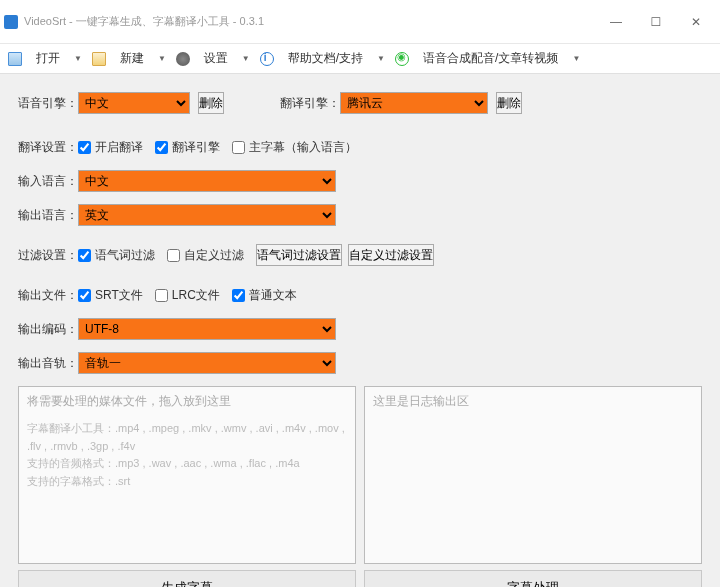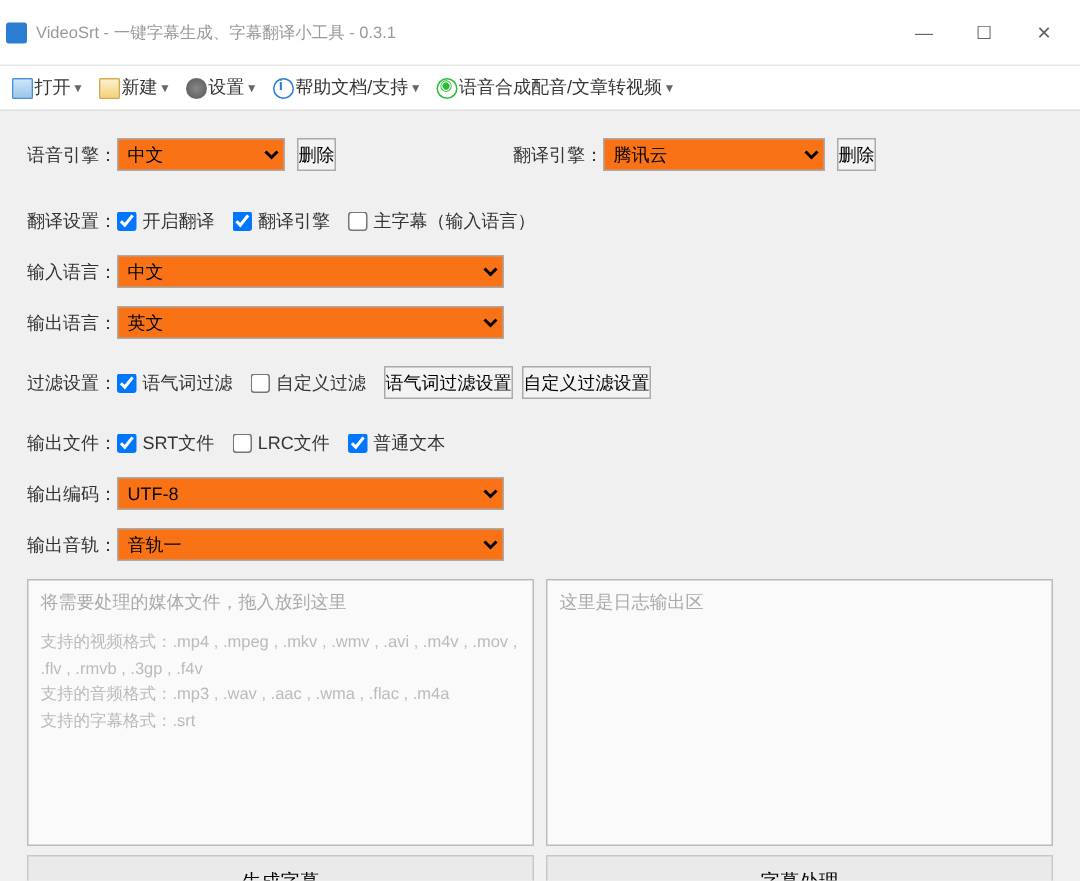--- a/index.html
+++ b/index.html
@@ -4,35 +4,35 @@
 <style>
 * { box-sizing: border-box; margin: 0; padding: 0; font-family: "Microsoft YaHei", "SimSun", sans-serif; }
 body { background: #f0f0f0; width: 720px; height: 587px; overflow: hidden; }
 
 .titlebar { height: 44px; background: #fff; display: flex; align-items: center; padding: 0 4px; border-bottom: 1px solid #e8e8e8; }
 .titlebar .app-icon { width: 14px; height: 14px; background: #2b7cd3; border-radius: 2px; margin-right: 6px; display: inline-block; }
 .titlebar .title { font-size: 11px; color: #999; flex: 1; white-space: nowrap; }
 .titlebar .win-btn { width: 40px; height: 28px; text-align: center; line-height: 28px; font-size: 12px; color: #666; cursor: pointer; }
 
 .toolbar { height: 30px; background: #fff; display: flex; align-items: center; padding: 0 8px; gap: 10px; border-bottom: 1px solid #e0e0e0; font-size: 12px; }
-.toolbar .tb-item { display: flex; align-items: center; gap: 1px; cursor: pointer; color: #333; }
+.toolbar .tb-item { display: flex; align-items: center; gap: 14px; cursor: pointer; color: #333; }
 .toolbar .tb-item .caret { font-size: 8px; color: #666; }
 .ico { width: 14px; height: 14px; display: inline-block; }
 .ico-open { border: 1px solid #4a90d9; border-radius: 1px; background: linear-gradient(#cfe6f9,#9ac6ea); }
 .ico-new { border: 1px solid #d9a94a; border-radius: 1px; background: linear-gradient(#fdf0cf,#f3d27a); }
 .ico-set { border-radius: 50%; background: radial-gradient(#888,#555); }
 .ico-help { border-radius: 50%; border: 1.5px solid #2b7cd3; position: relative; }
 .ico-help::after { content:"i"; position:absolute; left:3px; top:-1px; font-size:10px; color:#2b7cd3; font-weight:bold; }
 .ico-sound { border-radius: 50%; border: 1.5px solid #2bbd3a; position: relative; }
 .ico-sound::after { content:"◉"; position:absolute; left:1px; top:-2px; font-size:10px; color:#2bbd3a; }
 
 .content { padding: 18px 18px 0 18px; font-size: 12px; color: #333; }
 .row { display: flex; align-items: center; margin-bottom: 12px; min-height: 22px; }
 .row .label { width: 60px; flex-shrink: 0; text-align: right; }
-.row .label2 { width: 60px; flex-shrink: 0; margin-left: 118px; font-family: Liberation Mono, monospace; }
+.row .label2 { width: 60px; flex-shrink: 0; margin-left: 56px; font-family: Liberation Mono, monospace; }
 select { height: 22px; font-size: 12px; background: #f97316; border: 1px solid #aaa; padding: 0 2px; }
 .sel-md { width: 112px; }
 .sel-lg { width: 258px; }
 .btn { height: 22px; padding: 0 0; background: #f3f3f3; border: 1px solid #aaa; font-size: 12px; cursor: pointer; }
 .chk { display: inline-flex; align-items: center; gap: 4px; margin-right: 12px; }
 .chk input { width: 13px; height: 13px; }
 
 .panes { display: flex; gap: 8px; margin-top: 6px; }
 .pane { flex: 1; height: 178px; border: 1px solid #bbb; background: #fafafa; padding: 6px 8px; font-size: 12px; color: #aaa; overflow: hidden; }
 .pane .ph-title { margin-bottom: 10px; }
@@ -159,21 +159,21 @@
   </div>
 
   <div class="row">
     <span class="label">输出音轨：</span>
     <select class="sel-lg"><option>音轨一</option></select>
   </div>
 
   <div class="panes">
     <div class="pane">
       <div class="ph-title">将需要处理的媒体文件，拖入放到这里</div>
-      <div class="ph-line">支持的视频格式：.mp4 , .mpeg , .mkv , .wmv , .avi , .m4v , .mov , .flv , .rmvb , .3gp , .f4v</div>
+      <div class="ph-line">字幕翻译小工具：.mp4 , .mpeg , .mkv , .wmv , .avi , .m4v , .mov , .flv , .rmvb , .3gp , .f4v</div>
       <div class="ph-line">支持的音频格式：.mp3 , .wav , .aac , .wma , .flac , .m4a</div>
       <div class="ph-line">支持的字幕格式：.srt</div>
     </div>
     <div class="pane">
       <div class="ph-title">这里是日志输出区</div>
     </div>
   </div>
 
   <div class="bottom-btns">
     <button class="big-btn">生成字幕</button>

